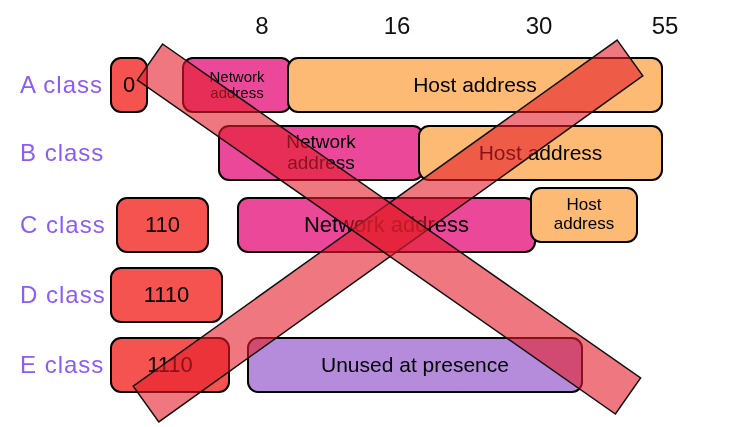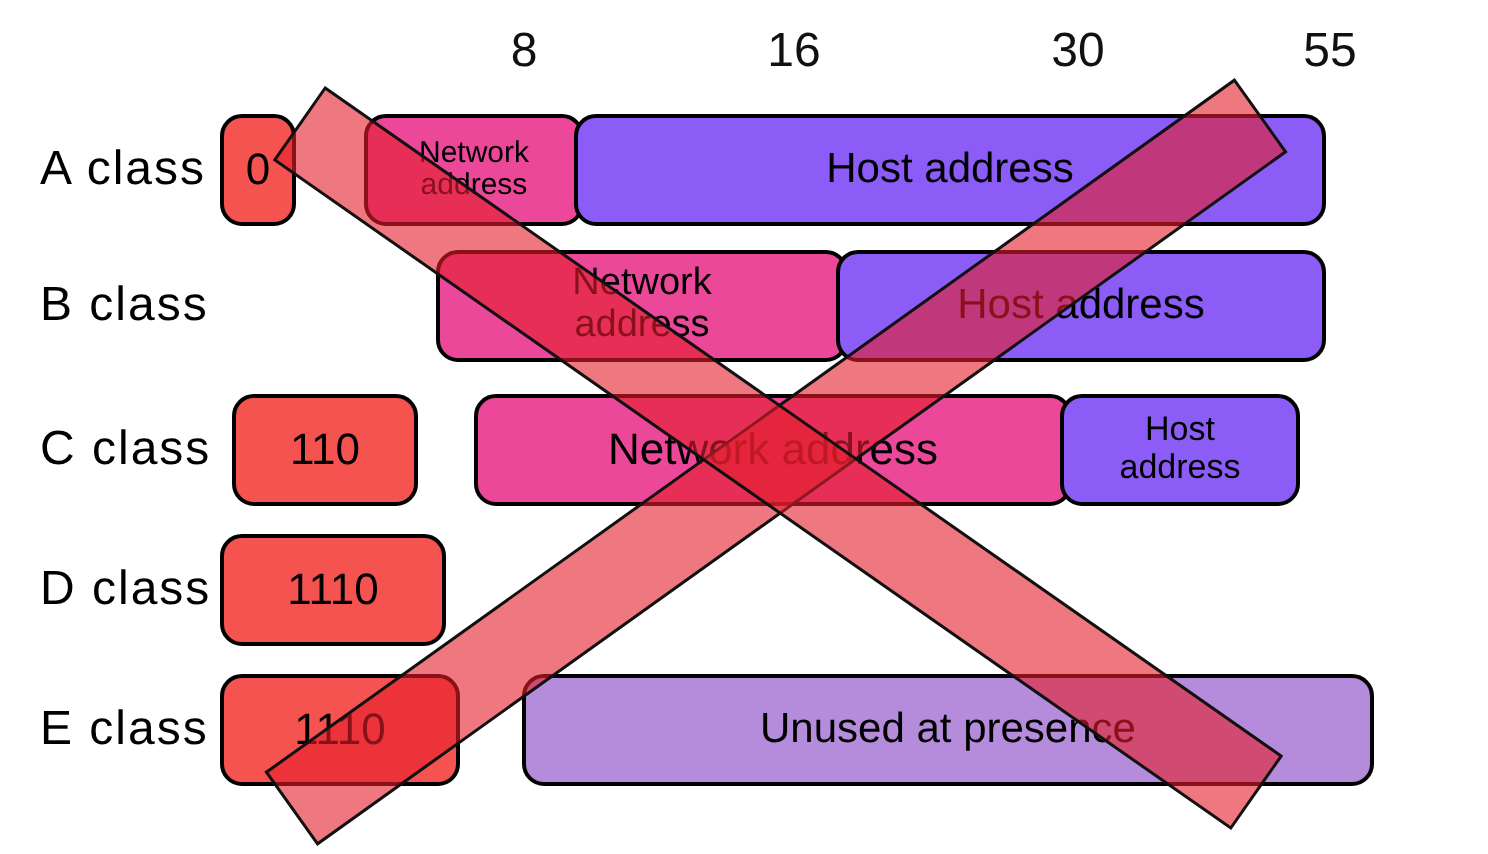--- a/index.html
+++ b/index.html
@@ -17,40 +17,40 @@
     transform:translateX(-50%);
     font-size:24px;
     color:#111;
   }
   .row-label{
     position:absolute;
     left:20px;
     transform:translateY(-50%);
     font-size:24px;
     letter-spacing:1px;
-    color:#000000;
+    color:#8b5cf6;
     white-space:nowrap;
   }
   .box{
     position:absolute;
     height:56px;
     border:2.5px solid #000;
     border-radius:11px;
     display:flex;
     align-items:center;
     justify-content:center;
     text-align:center;
     box-sizing:border-box;
     white-space:pre-line;
     line-height:1.1;
     font-size:21px;
   }
   .red{background:#F4534F;}
   .blue{background:#ec4899;margin-left:20px;}
-  .yellow{background:#8b5cf6;}
+  .yellow{background:#fdba74;}
   .lightblue{background:#A9E3F8;}
   .purple{background:#B48CDB;}
   .f15{font-size:15px;}
   .f17{font-size:17px;}
   .f19{font-size:19px;}
   .f22{font-size:22px;}
   .overlay{
     position:absolute;
     left:0;top:0;
     pointer-events:none;
@@ -76,26 +76,26 @@
   <div class="box blue f15" style="left:162px;top:57px;width:110px">Network
 address</div>
   <div class="box yellow" style="left:287px;top:57px;width:376px">Host address</div>
 
   <div class="box blue f19" style="left:198px;top:125px;width:206px">Network
 address</div>
   <div class="box yellow" style="left:418px;top:125px;width:245px">Host address</div>
 
   <div class="box red f22" style="left:116px;top:197px;width:93px">110</div>
   <div class="box blue f22" style="left:217px;top:197px;width:299px">Network address</div>
-  <div class="box yellow f17" style="left:530px;top:197px;width:120px">Host
+  <div class="box yellow f17" style="left:530px;top:187px;width:108px">Host
 address</div>
 
   <div class="box red f22" style="left:110px;top:267px;width:113px">1110</div>
 
   <div class="box red f22" style="left:110px;top:337px;width:120px">1110</div>
-  <div class="box purple" style="left:261px;top:337px;width:426px">Unused at presence</div>
+  <div class="box purple" style="left:247px;top:337px;width:336px">Unused at presence</div>
 
   <svg class="overlay" width="744" height="427" viewBox="0 0 744 427">
     <polygon points="617.2,40.1 642.8,75.9 158.8,421.9 133.2,386.1" fill="rgba(229,30,44,0.6)" stroke="#111111" stroke-width="1.5"></polygon>
     <polygon points="162.6,44 640.6,378 615.4,414 137.4,80" fill="rgba(229,30,44,0.6)" stroke="#111111" stroke-width="1.5"></polygon>
   </svg>
 
 </div>
 
 </body></html>

